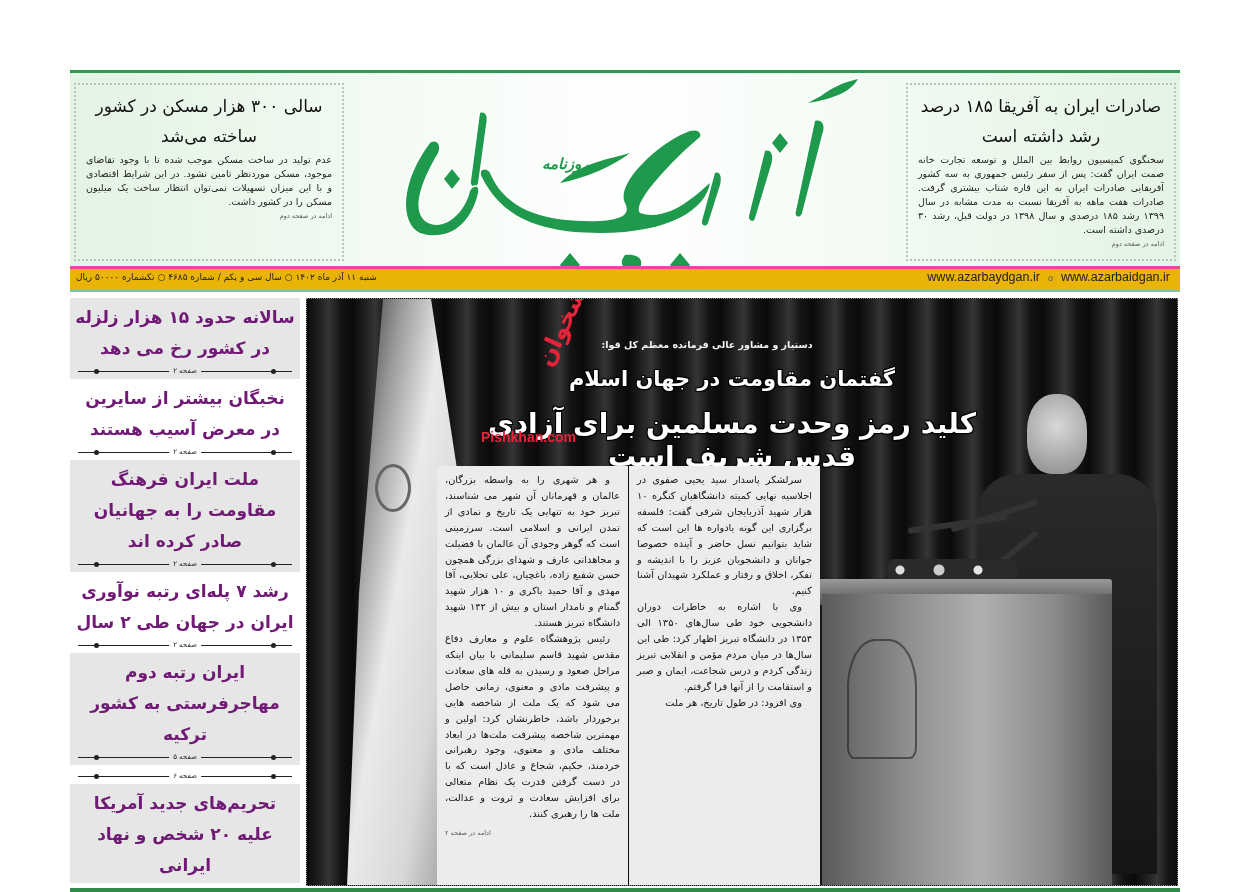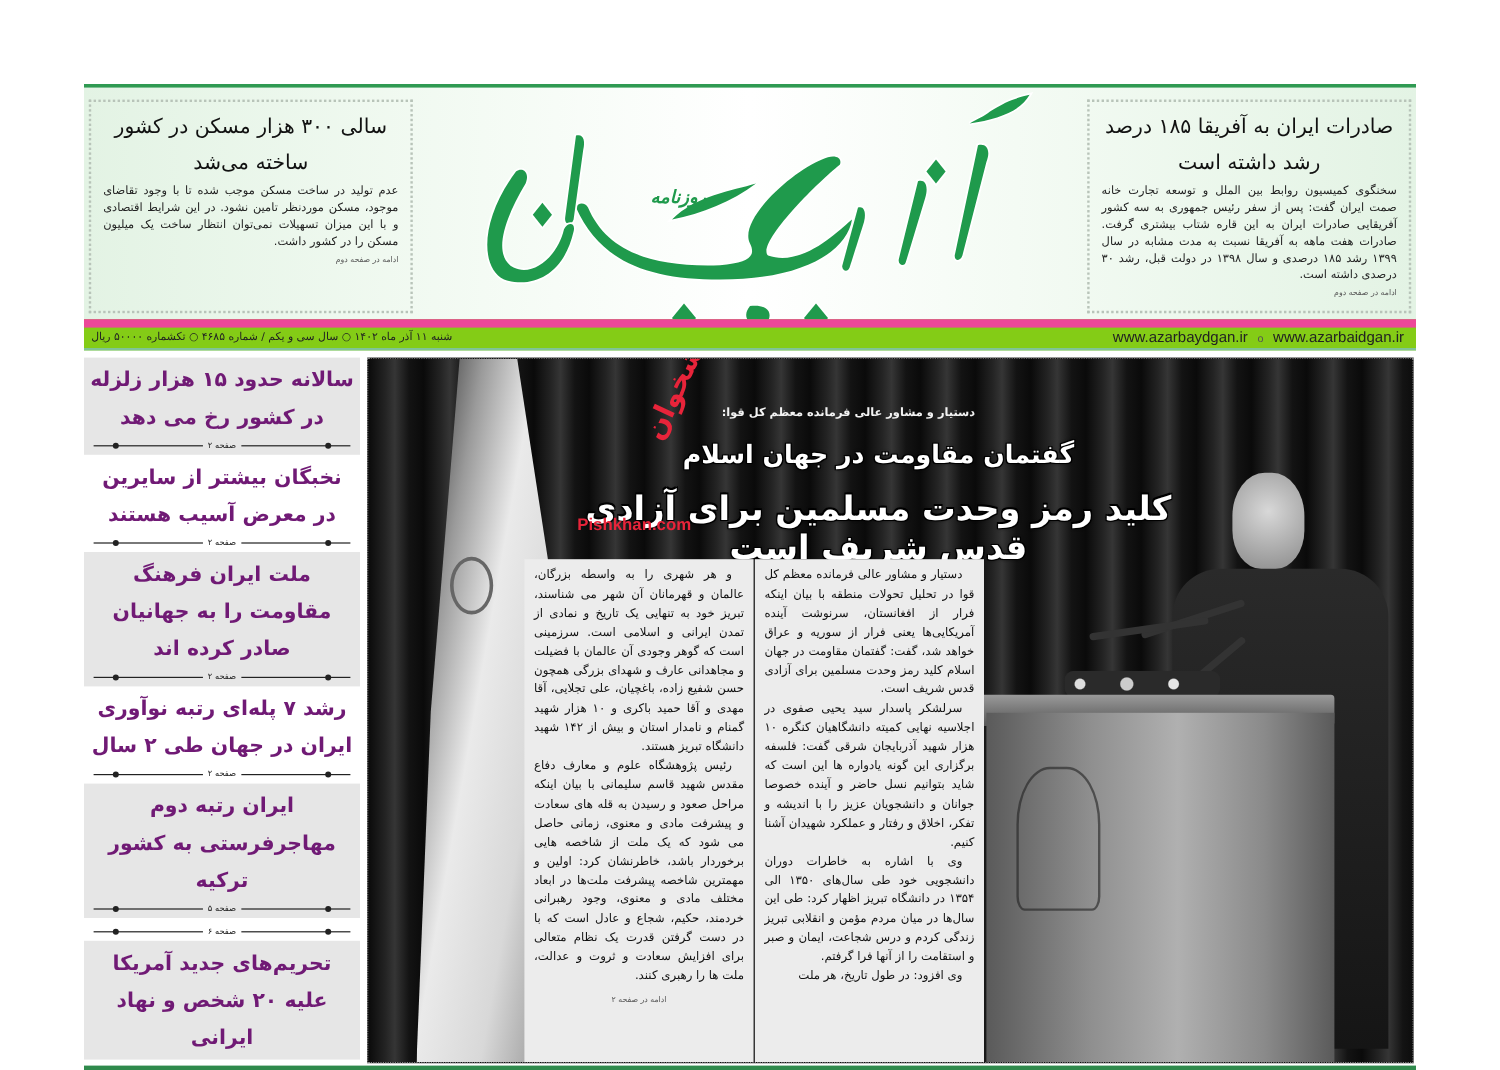--- a/index.html
+++ b/index.html
@@ -17,21 +17,21 @@
   .teaser.left { left: 4px; }
   .teaser.right { right: 4px; }
   .teaser h2 { font-family: "DejaVu Sans", sans-serif; font-weight: normal; font-size: 17px; line-height: 30px; color: #111; }
   .teaser p { font-size: 9.5px; line-height: 14px; text-align: justify; color: #222; margin-top: 2px; }
   .teaser .cont { font-size: 6.5px; color: #555; text-align: right; margin-top: 3px; }
 
   .logo { position: absolute; left: 300px; top: 0; width: 520px; height: 225px; }
   .logo svg { width: 100%; height: 100%; }
 
   .infobar { position: absolute; left: 0; top: 196px; width: 1110px; height: 26px;
-    border-top: 7px solid #ec4899; border-bottom: 2px solid #7fc496; background: #84cc16; }
+    border-top: 3px solid #ec4899; border-bottom: 2px solid #7fc496; background: #eab308; }
   .infobar .dateline { position: absolute; left: 6px; top: 3px; direction: rtl; font-size: 9px; color: #222; }
   .infobar .urls { position: absolute; right: 10px; top: 1px; font-size: 12.5px; color: #222; font-family: "Liberation Sans", sans-serif; }
   .infobar .urls .sep { font-size: 9px; margin: 0 8px; color: #555; }
 
   
   .side { position: absolute; left: 0; top: 228px; width: 232px; height: 590px; }
   .sitem { width: 230px; direction: rtl; text-align: center; padding: 4px 4px 2px; }
   .sitem.gray { background: #e6e6e6; }
   .sitem h3 { font-weight: bold; font-size: 17px; line-height: 31px; color: #701a75; }
   .sitem .rule { position: relative; height: 12px; margin: 1px 4px 0; }
@@ -72,21 +72,21 @@
   .watermark { position: absolute; left: 174px; top: 60px; width: 140px; height: 90px; }
   .watermark .fa { position: absolute; left: 50px; top: 0; font-size: 24px; color: #e8243a; transform: rotate(-65deg); transform-origin: left top; font-weight: bold; }
   .watermark .en { position: absolute; left: 0; top: 70px; font-family: "Liberation Sans", sans-serif; font-size: 14px; color: #e8243a; font-weight: bold; }
 
   
   .col { position: absolute; top: 167px; width: 191px; height: 506px; background: #ececec;
     direction: rtl; text-align: justify; padding: 6px 8px 4px; font-size: 9.8px; line-height: 15.9px; color: #111; }
   .col.right { left: 322px; }
   .col.left { left: 130px; }
   .col p { text-indent: 10px; }
-  .col .cont { font-size: 6.5px; color: #555; text-align: center; margin-top: 4px; text-indent: 0; }
+  .col .cont { font-size: 6.5px; color: #555; text-align: left; margin-top: 4px; text-indent: 0; }
 
   .bottomline { position: absolute; left: 0; top: 818px; width: 1110px; height: 4px; background: #2f8a4c; }
 </style>
 </head>
 <body>
 
 <div class="page">
 
   <div class="masthead">
     <div class="teaser left">
@@ -204,21 +204,20 @@
     <div class="overtitle">دستیار و مشاور عالی فرمانده معظم کل قوا:</div>
     <div class="title1">گفتمان مقاومت در جهان اسلام</div>
     <div class="title2">کلید رمز وحدت مسلمین برای آزادی قدس شریف است</div>
 
     <div class="watermark">
       <div class="fa">پیشخوان</div>
       <div class="en">Pishkhan.com</div>
     </div>
 
     <div class="col right">
-      <p>دستیار و مشاور عالی فرمانده معظم کل قوا در تحلیل تحولات منطقه با بیان اینکه فرار از افغانستان، سرنوشت آینده آمریکایی‌ها یعنی فرار از سوریه و عراق خواهد شد، گفت: گفتمان مقاومت در جهان اسلام کلید رمز وحدت مسلمین برای آزادی قدس شریف است.</p>
       <p>سرلشکر پاسدار سید یحیی صفوی در اجلاسیه نهایی کمیته دانشگاهیان کنگره ۱۰ هزار شهید آذربایجان شرقی گفت: فلسفه برگزاری این گونه یادواره ها این است که شاید بتوانیم نسل حاضر و آینده خصوصا جوانان و دانشجویان عزیز را با اندیشه و تفکر، اخلاق و رفتار و عملکرد شهیدان آشنا کنیم.</p>
       <p>وی با اشاره به خاطرات دوران دانشجویی خود طی سال‌های ۱۳۵۰ الی ۱۳۵۴ در دانشگاه تبریز اظهار کرد: طی این سال‌ها در میان مردم مؤمن و انقلابی تبریز زندگی کردم و درس شجاعت، ایمان و صبر و استقامت را از آنها فرا گرفتم.</p>
       <p>وی افزود: در طول تاریخ، هر ملت</p>
     </div>
     <div class="col left">
       <p>و هر شهری را به واسطه بزرگان، عالمان و قهرمانان آن شهر می شناسند، تبریز خود به تنهایی یک تاریخ و نمادی از تمدن ایرانی و اسلامی است. سرزمینی است که گوهر وجودی آن عالمان با فضیلت و مجاهدانی عارف و شهدای بزرگی همچون حسن شفیع زاده، باغچیان، علی تجلایی، آقا مهدی و آقا حمید باکری و ۱۰ هزار شهید گمنام و نامدار استان و بیش از ۱۴۲ شهید دانشگاه تبریز هستند.</p>
       <p>رئیس پژوهشگاه علوم و معارف دفاع مقدس شهید قاسم سلیمانی با بیان اینکه مراحل صعود و رسیدن به قله های سعادت و پیشرفت مادی و معنوی، زمانی حاصل می شود که یک ملت از شاخصه هایی برخوردار باشد، خاطرنشان کرد: اولین و مهمترین شاخصه پیشرفت ملت‌ها در ابعاد مختلف مادی و معنوی، وجود رهبرانی خردمند، حکیم، شجاع و عادل است که با در دست گرفتن قدرت یک نظام متعالی برای افزایش سعادت و ثروت و عدالت، ملت ها را رهبری کنند.</p>
       <div class="cont">ادامه در صفحه ۲</div>
     </div>
   </div>

